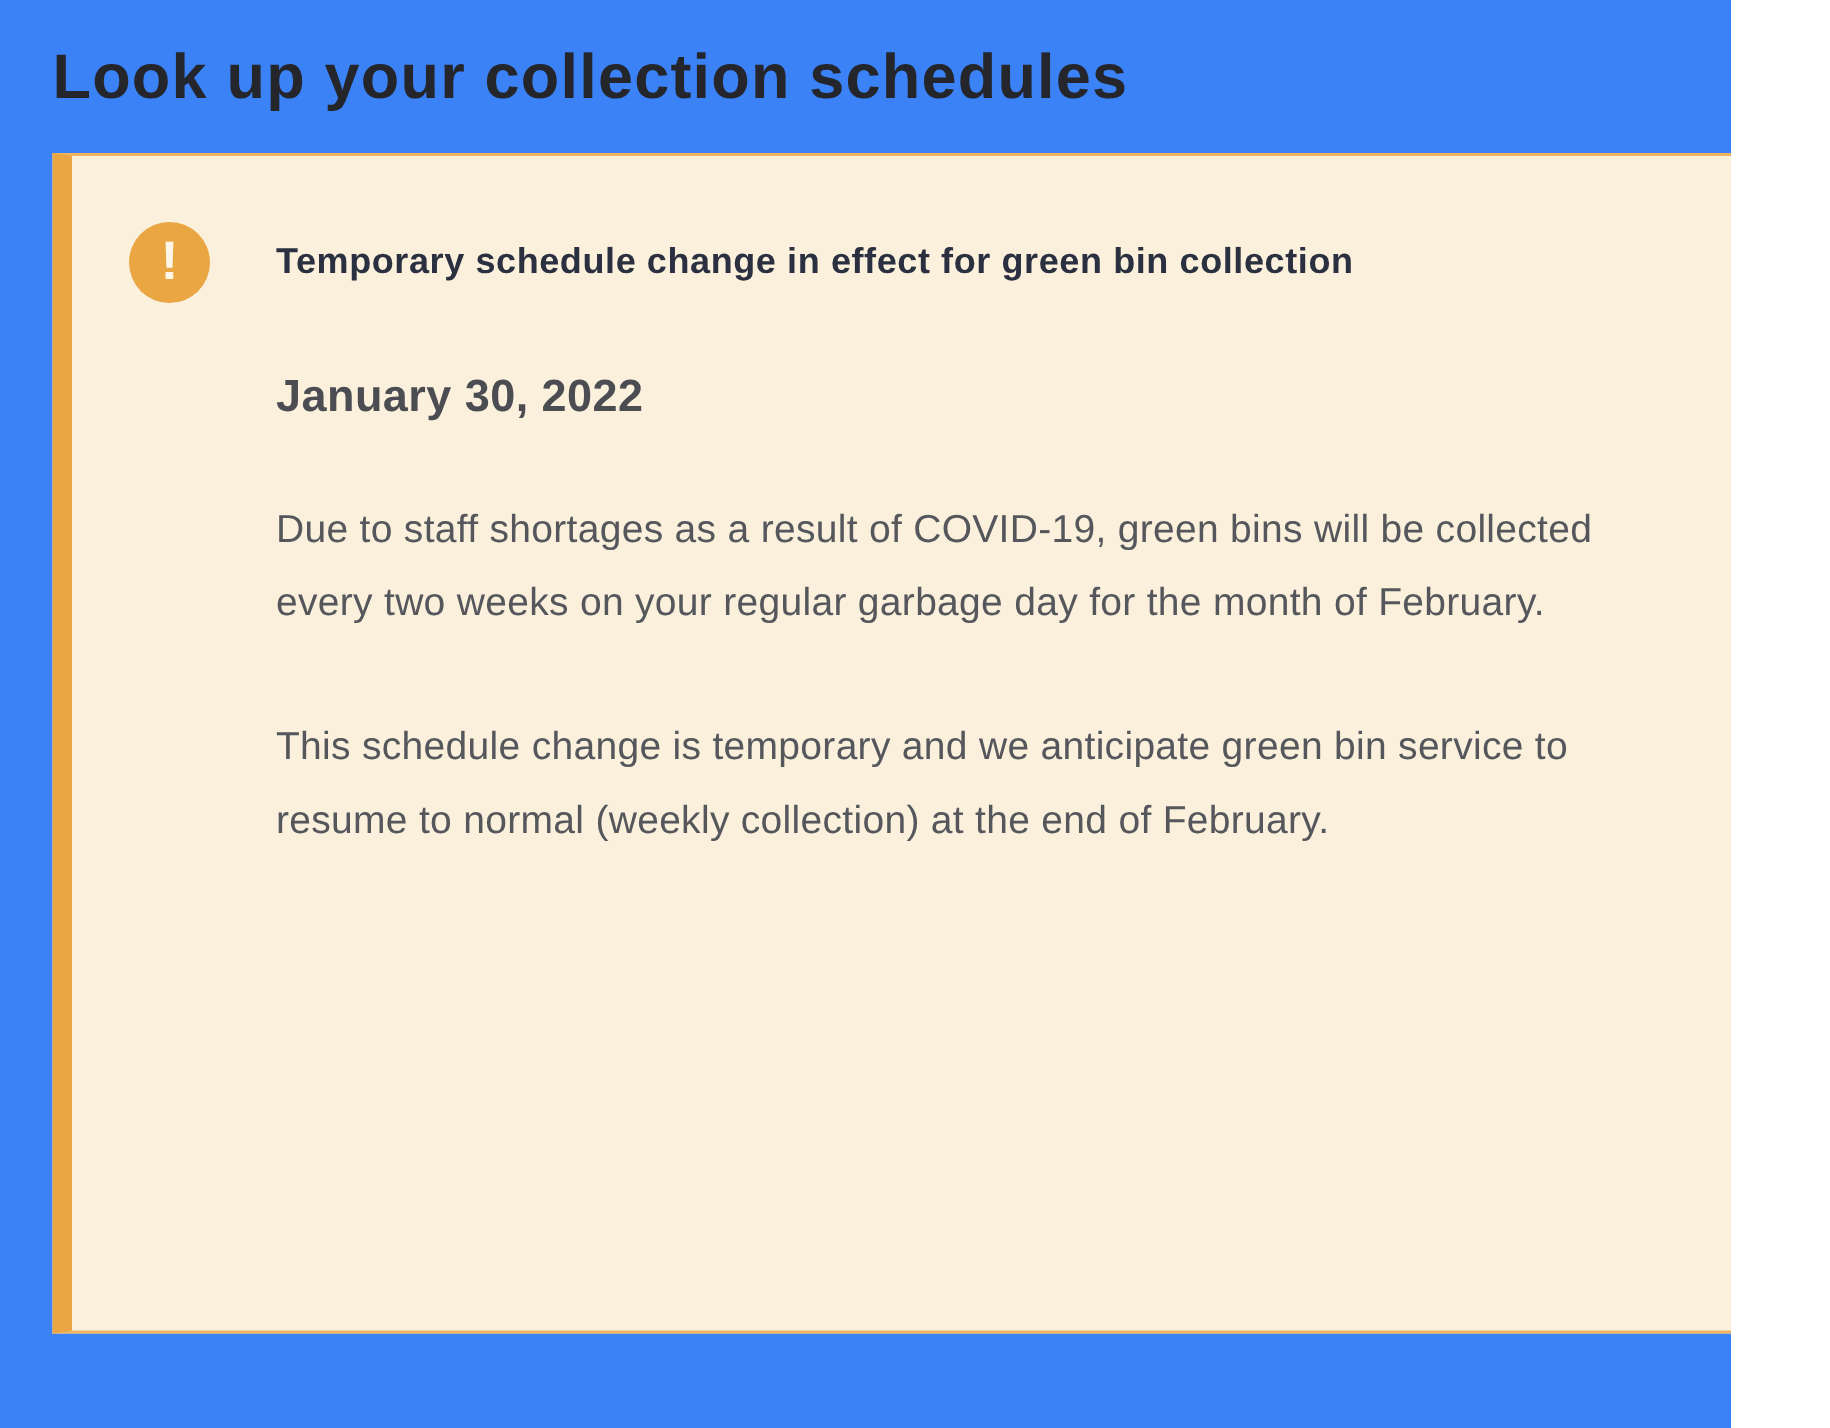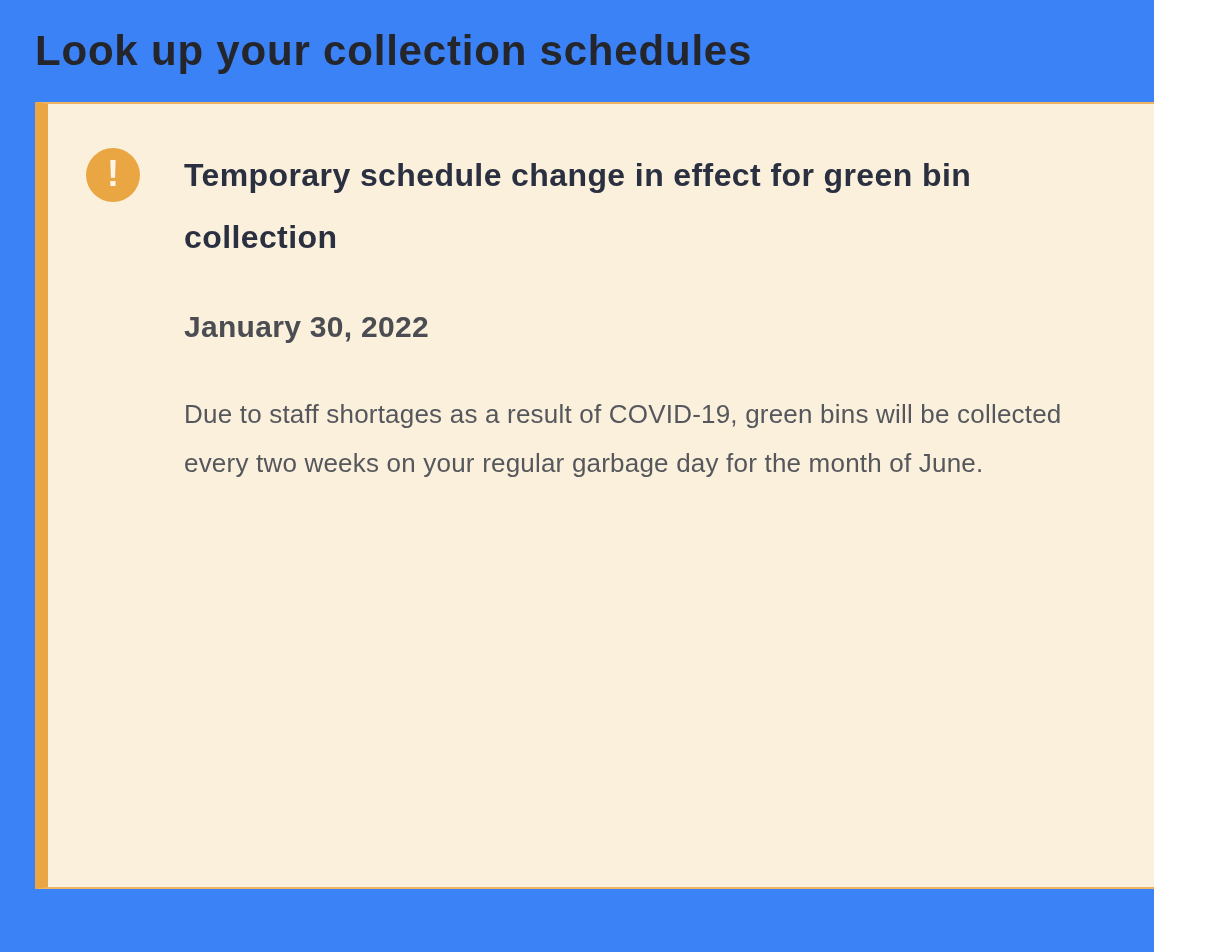--- a/index.html
+++ b/index.html
@@ -53,21 +53,21 @@
     line-height: 1;
     transform: translateY(-1px);
   }
   .alert-content {
     flex: 1 1 auto;
     min-width: 0;
   }
   .alert-heading {
     margin: 0 0 42px 0;
     max-width: 905px;
-    font-size: 32px;
+    font-size: 24px;
     font-weight: 600;
     letter-spacing: 0.4px;
     line-height: 1.95;
     line-height: 62px;
     color: #2b3040;
   }
   .alert-date {
     margin: 0 0 46px 0;
     font-size: 30px;
     font-weight: 700;
@@ -97,20 +97,21 @@
     <div class="alert-icon">
       <span class="excl">!</span>
     </div>
 
     <div class="alert-content">
 
       <h2 class="alert-heading">Temporary schedule change in effect for green bin collection</h2>
 
       <p class="alert-date">January 30, 2022</p>
 
-      <p class="alert-paragraph">Due to staff shortages as a result of COVID-19, green bins will be collected every two weeks on your regular garbage day for the month of June.</p>
+      <p class="alert-paragraph">Due to staff shortages as a result of COVID-19, green bins will be collected every two weeks on your regular garbage day for the month of February.</p>
 
+      <p class="alert-paragraph">This schedule change is temporary and we anticipate green bin service to resume to normal (weekly collection) at the end of February.</p>
 
 
     </div>
   </div>
 
 </div>
 
 </body></html>

